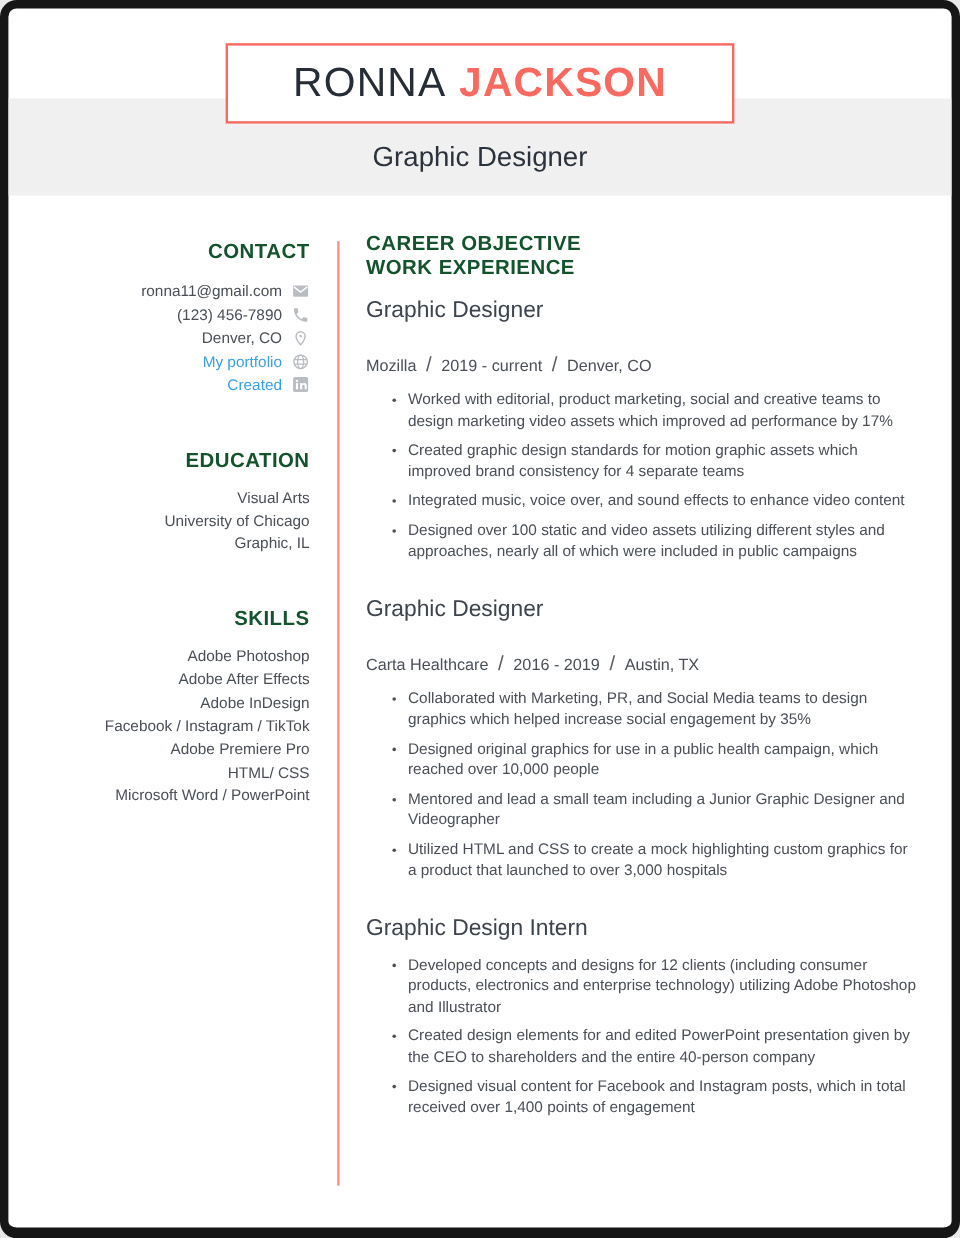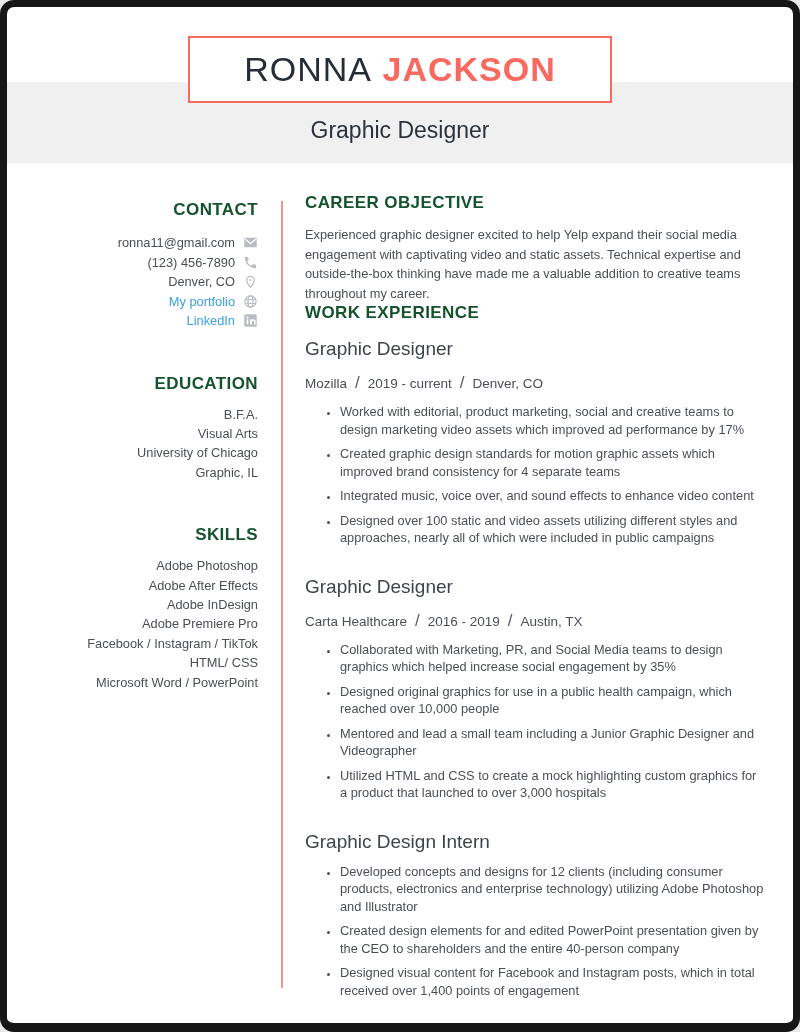--- a/index.html
+++ b/index.html
@@ -43,21 +43,21 @@
   
   .plain-list { margin-top:11px; }
   .plain-list div { font-size:12.8px; color:#4a4f57; line-height:19.4px; }
 
   
   .objective { margin-top:12px; font-size:12.8px; line-height:19.5px; color:#4a4f57; max-width:470px; }
   .work-heading { margin-top:39px; }
   .job-title { font-size:19px; font-weight:400; color:#3d444c; }
   .job:first-of-type .job-title { margin-top:15px; }
   .job + .job .job-title { margin-top:29px; }
-  .job-meta { margin-top:13px; font-size:13.5px; color:#4a4f57; }
+  .job-meta { margin-top:24px; font-size:13.5px; color:#4a4f57; }
   .job-meta .slash { font-size:17px; color:#565c64; margin:0 8px; font-weight:400; }
   .job ul { margin-top:10px; padding-left:35px; max-width:480px; }
   .job li { font-size:12.8px; line-height:17.5px; color:#4a4f57; margin-bottom:7px; }
   .job li::marker { color:#4a4f57; font-size:11px; }
 </style>
 </head>
 <body>
 
 <div class="page">
 
@@ -95,55 +95,53 @@
         <div class="contact-row">
           <span class="txt link">My portfolio</span>
           <svg class="cicon" viewBox="0 0 24 24">
               <circle cx="12" cy="12" r="9" fill="none" stroke="#b9bdc2" stroke-width="1.8"></circle>
               <ellipse cx="12" cy="12" rx="4" ry="9" fill="none" stroke="#b9bdc2" stroke-width="1.8"></ellipse>
               <line x1="3.5" y1="9" x2="20.5" y2="9" stroke="#b9bdc2" stroke-width="1.8"></line>
               <line x1="3.5" y1="15" x2="20.5" y2="15" stroke="#b9bdc2" stroke-width="1.8"></line>
             </svg>
         </div>
         <div class="contact-row">
-          <span class="txt link">LinkedIn</span>
+          <span class="txt link">Created</span>
           <svg class="cicon" viewBox="0 0 24 24">
               <rect x="2" y="2" width="20" height="20" rx="2.5" fill="#b9bdc2"></rect>
               <rect x="5.8" y="10" width="2.7" height="8.2" fill="#ffffff"></rect>
               <circle cx="7.15" cy="7" r="1.6" fill="#ffffff"></circle>
               <path d="M11.4 10h2.6v1.2c.5-.8 1.5-1.4 2.8-1.4 2.1 0 3.4 1.4 3.4 3.9v4.5h-2.7v-4.1c0-1.1-.5-1.9-1.6-1.9-1.1 0-1.8.8-1.8 2.1v3.9h-2.7z" fill="#ffffff"></path>
             </svg>
         </div>
       </div>
 
       <h2 class="sec later">EDUCATION</h2>
       <div class="plain-list">
-        <div>B.F.A.</div>
         <div>Visual Arts</div>
         <div>University of Chicago</div>
         <div>Graphic, IL</div>
       </div>
 
       <h2 class="sec later">SKILLS</h2>
       <div class="plain-list">
         <div>Adobe Photoshop</div>
         <div>Adobe After Effects</div>
         <div>Adobe InDesign</div>
+        <div>Facebook / Instagram / TikTok</div>
         <div>Adobe Premiere Pro</div>
-        <div>Facebook / Instagram / TikTok</div>
         <div>HTML/ CSS</div>
         <div>Microsoft Word / PowerPoint</div>
       </div>
     </aside>
 
     <div class="divider"></div>
 
     <main class="main">
       <h2 class="sec">CAREER OBJECTIVE</h2>
-      <p class="objective">Experienced graphic designer excited to help Yelp expand their social media engagement with captivating video and static assets. Technical expertise and outside-the-box thinking have made me a valuable addition to creative teams throughout my career.</p>
 
       <h2 class="sec work-heading">WORK EXPERIENCE</h2>
 
       <section class="job">
         <div class="job-title">Graphic Designer</div>
         <div class="job-meta">
           <span>Mozilla</span><span class="slash">/</span><span>2019 - current</span><span class="slash">/</span><span>Denver, CO</span>
         </div>
         <ul>
           <li>Worked with editorial, product marketing, social and creative teams to design marketing video assets which improved ad performance by 17%</li>

